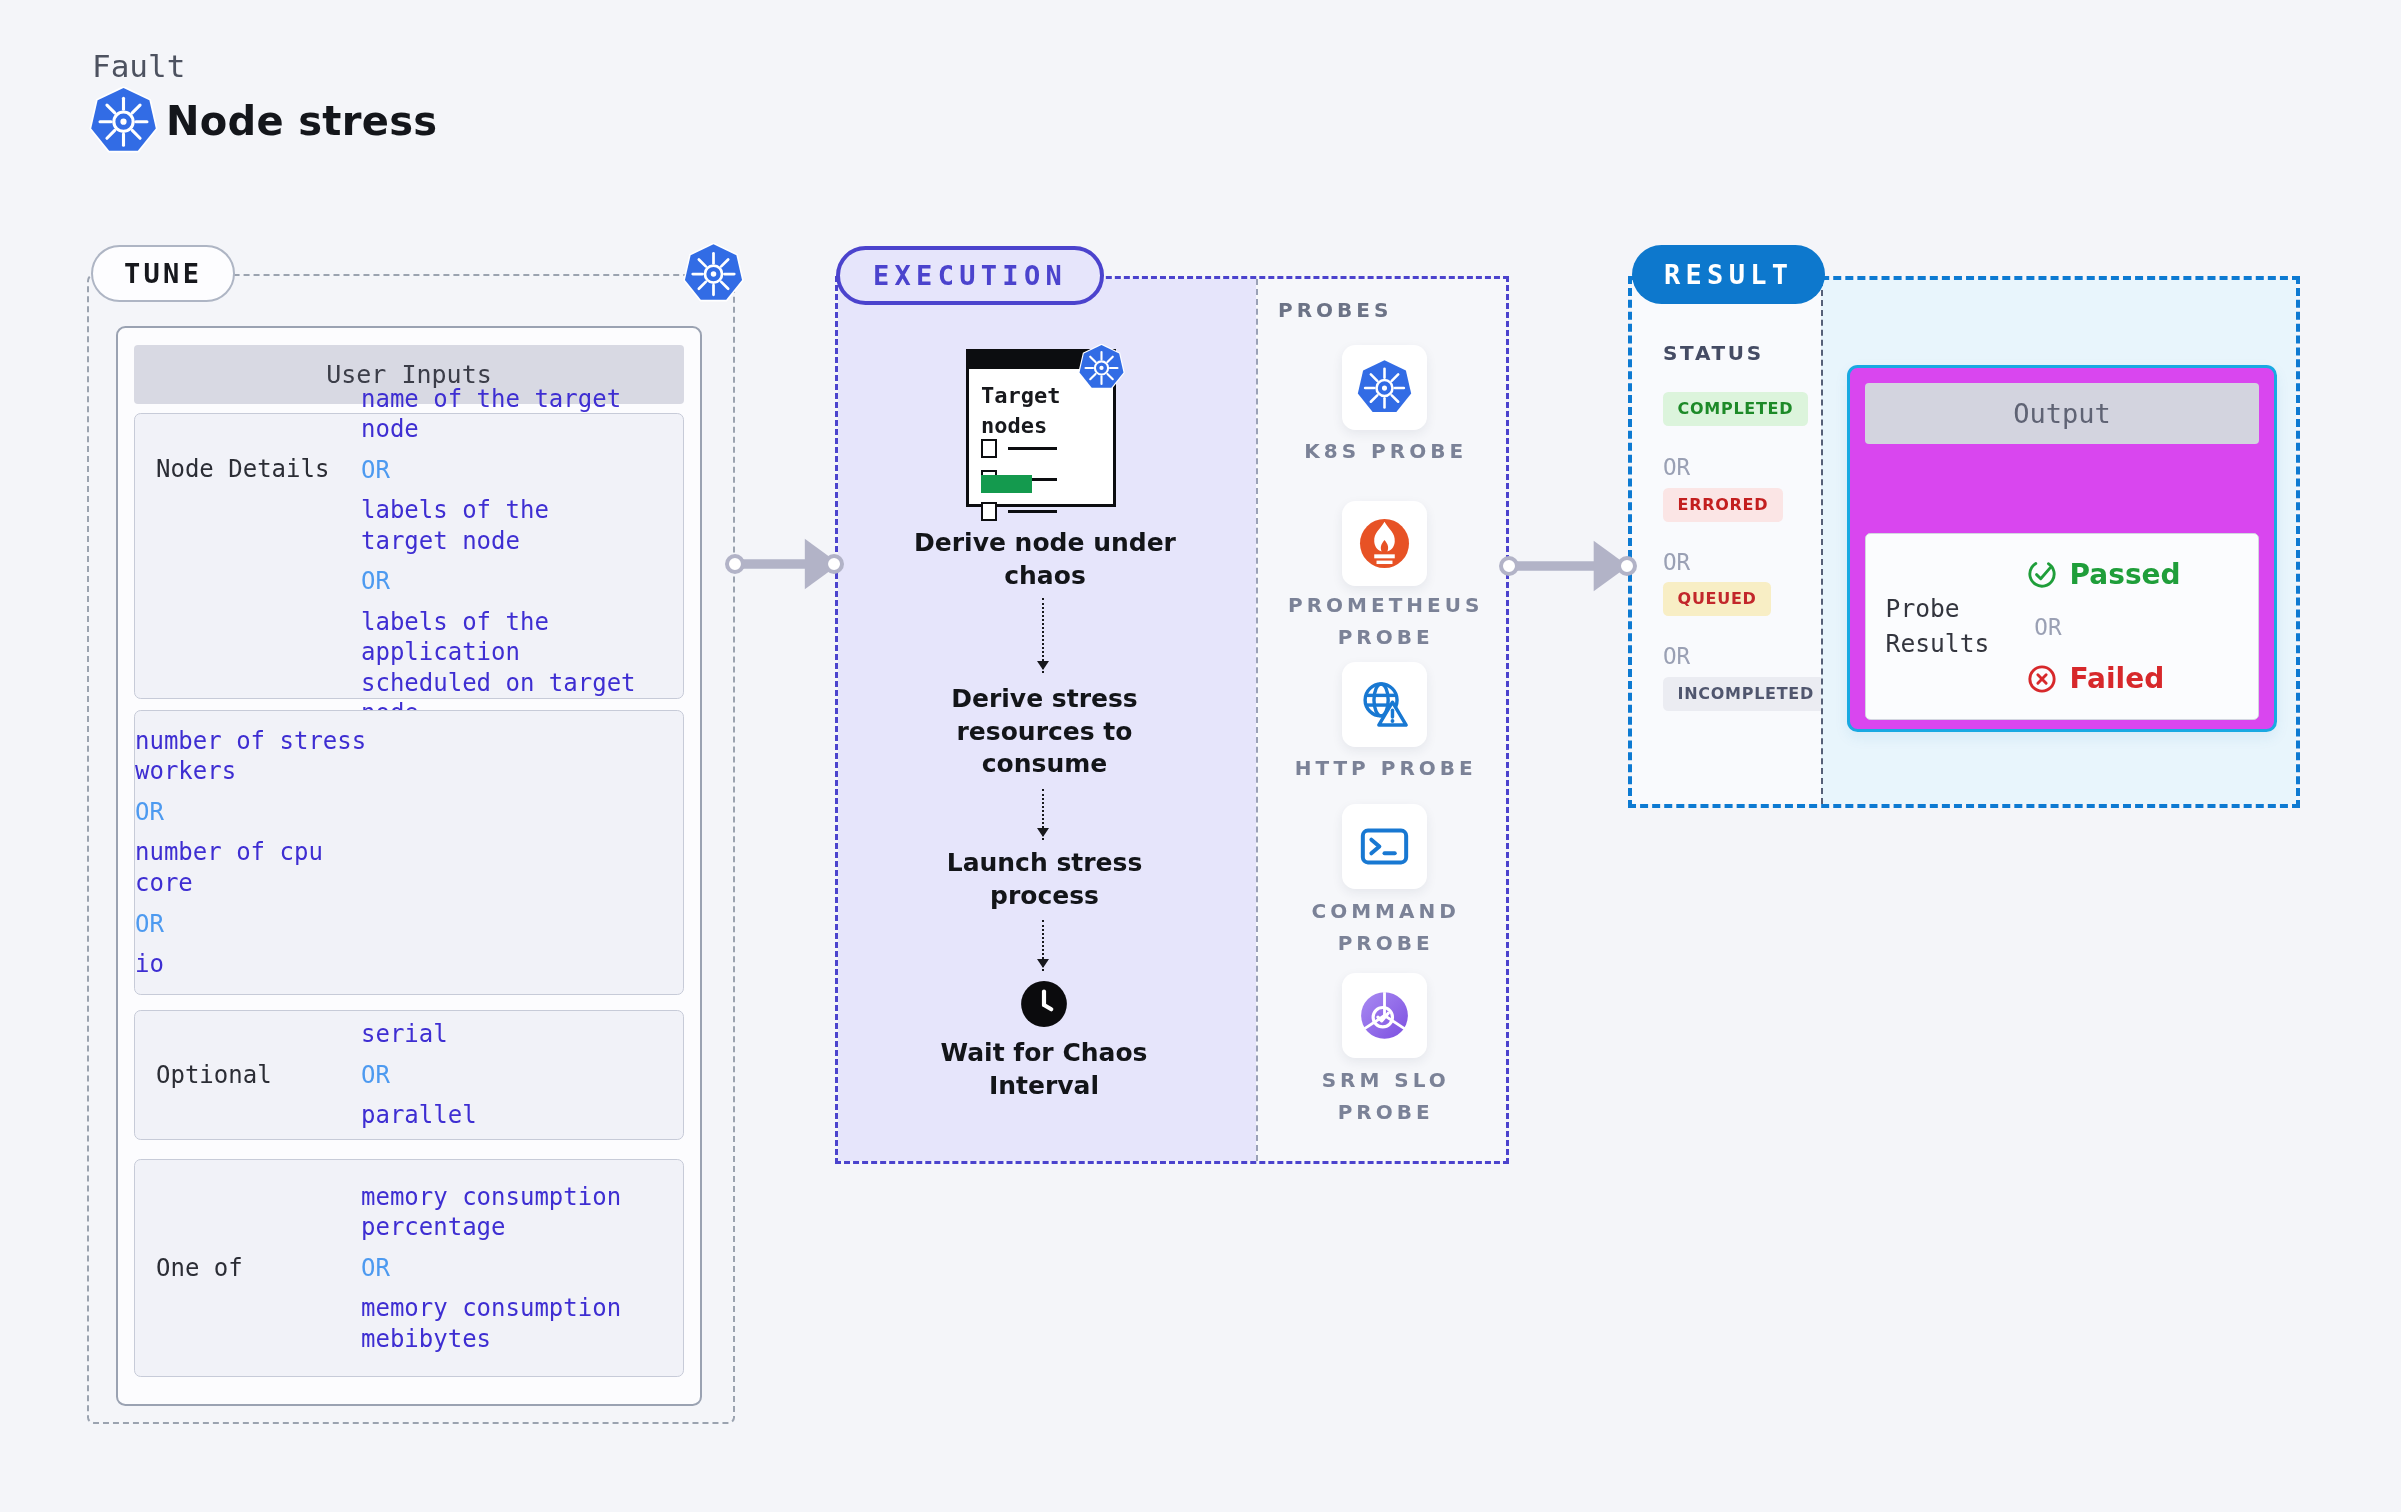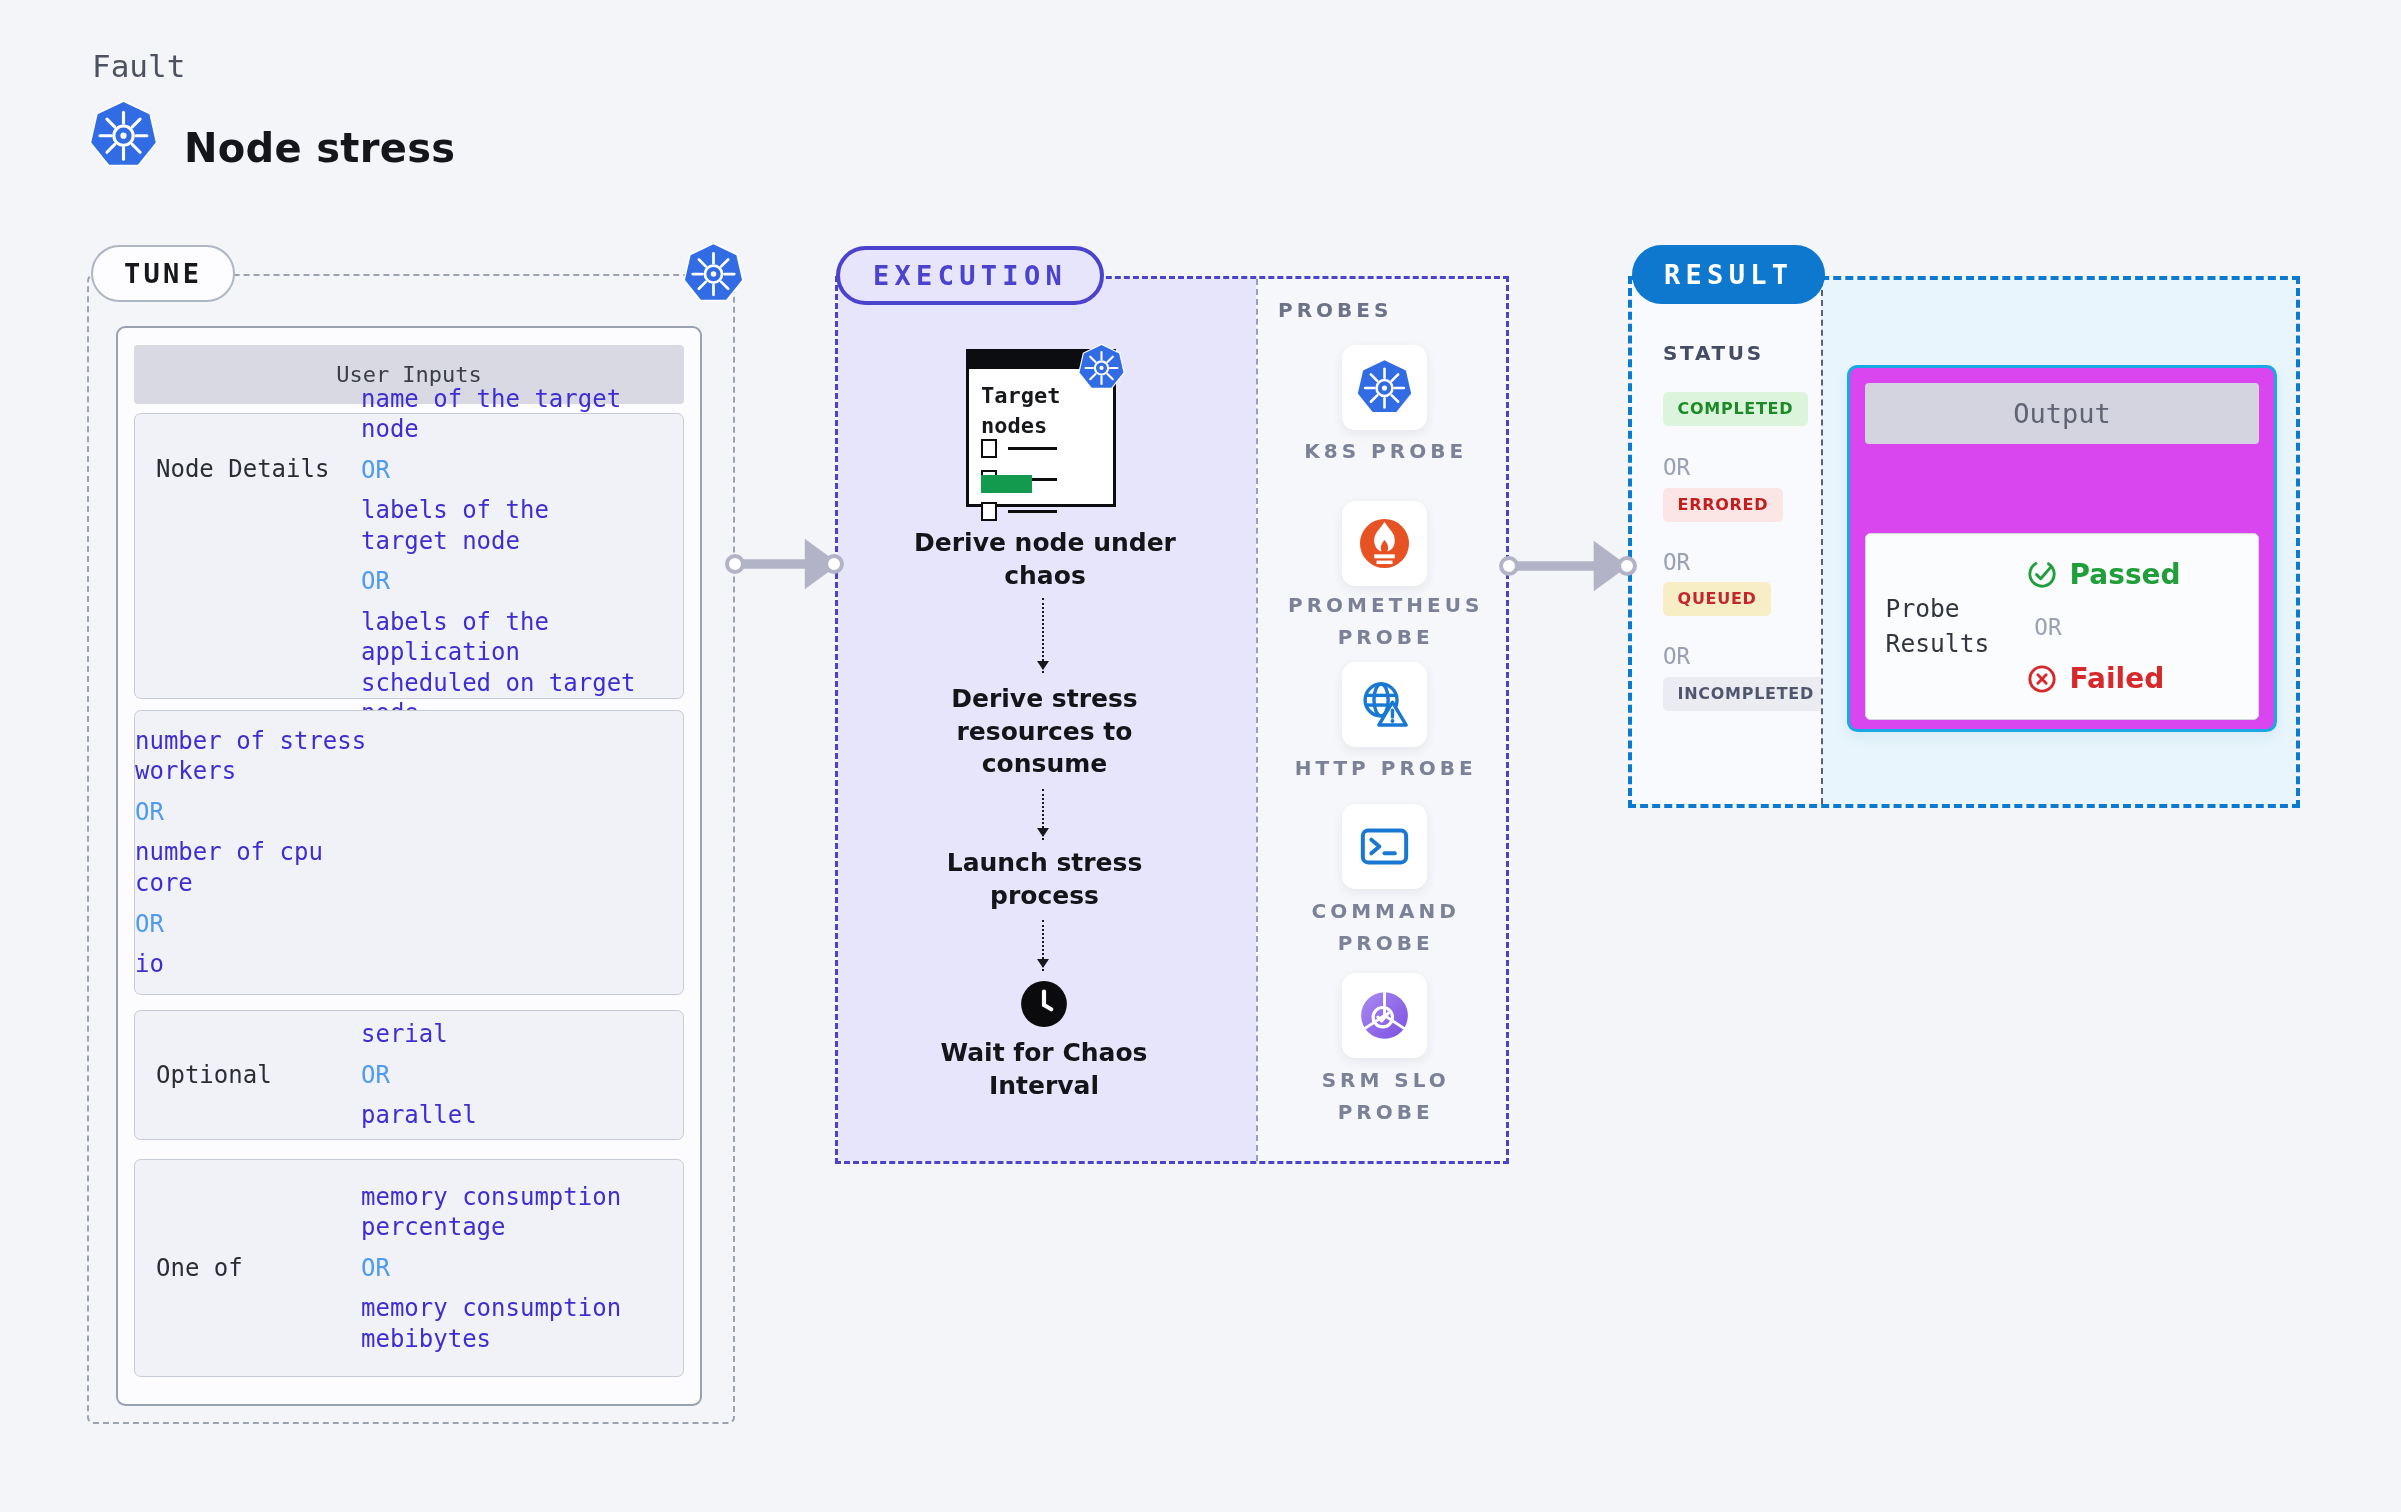--- a/index.html
+++ b/index.html
@@ -11,21 +11,21 @@
     font-family: "DejaVu Sans", "Liberation Sans", sans-serif;
     color: #17181d;
     overflow: hidden;
   }
   .mono { font-family: "DejaVu Sans Mono", "Liberation Mono", monospace; }
   .preline { white-space: pre-line; }
   .abs { position: absolute; }
 
   
   .eyebrow { left: 92px; top: 48px; font-size: 31px; color: #4d5260; }
-  .title-row { left: 89px; top: 99px; display: flex; align-items: flex-end; gap: 26px; }
+  .title-row { left: 89px; top: 85px; display: flex; align-items: center; gap: 8px; }
   .title-k8s { width: 69px; height: 72px; }
   .page-title { font-size: 40px; font-weight: bold; color: #14161b; letter-spacing: 0.3px; }
 
   
   .pill {
     position: absolute; z-index: 5;
     display: flex; align-items: center; justify-content: center;
     border-radius: 32px; font-weight: bold; font-size: 27px;
     font-family: "DejaVu Sans Mono", "Liberation Mono", monospace;
   }
@@ -38,21 +38,21 @@
 
   
   .tune-box { left: 87px; top: 274px; width: 648px; height: 1150px;
               border: 2.7px dashed #9ba3b0; border-radius: 6.7px; }
   .tune-corner-k8s { left: 683px; top: 240px; width: 61px; height: 67px; z-index: 6; }
   .ui-panel { left: 116px; top: 326px; width: 586px; height: 1080px;
               background: #fcfcfe; border: 2px solid #9aa2b2; border-radius: 9.3px; }
   .ui-header { position: absolute; left: 16px; right: 16px; top: 17.3px; height: 59px;
                background: #d8d9e3; border-radius: 4px;
                display: flex; align-items: center; justify-content: center;
-               font-size: 22px; color: #3b3d48; font-weight: 500; }
+               font-size: 25px; color: #3b3d48; font-weight: 500; }
   .ui-row { position: absolute; left: 16px; right: 16px;
             background: #f1f2f8; border: 1.3px solid #c7cbd8; border-radius: 6.7px;
             display: flex; }
   .ui-row-1 { top: 85px;  height: 286px; }
   .ui-row-2 { top: 382px;  height: 285px; }
   .ui-row-3 { top: 682px; height: 130px; }
   .ui-row-4 { top: 831px; height: 218px; }
   .row-label { width: 226px; padding-left: 21px; font-size: 24px; color: #2b2d35;
                display: flex; align-items: center; }
   .label-top { align-items: flex-start; padding-top: 41px; }

